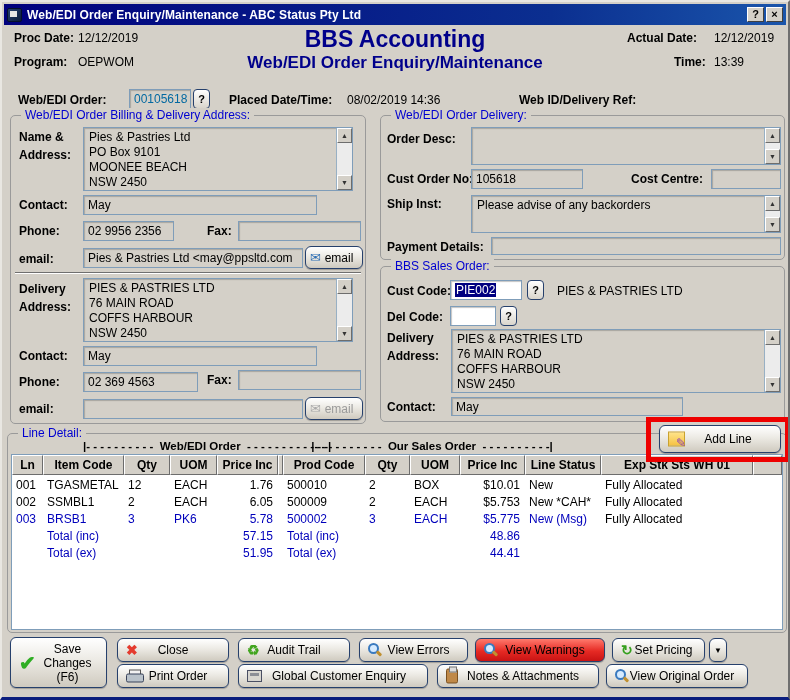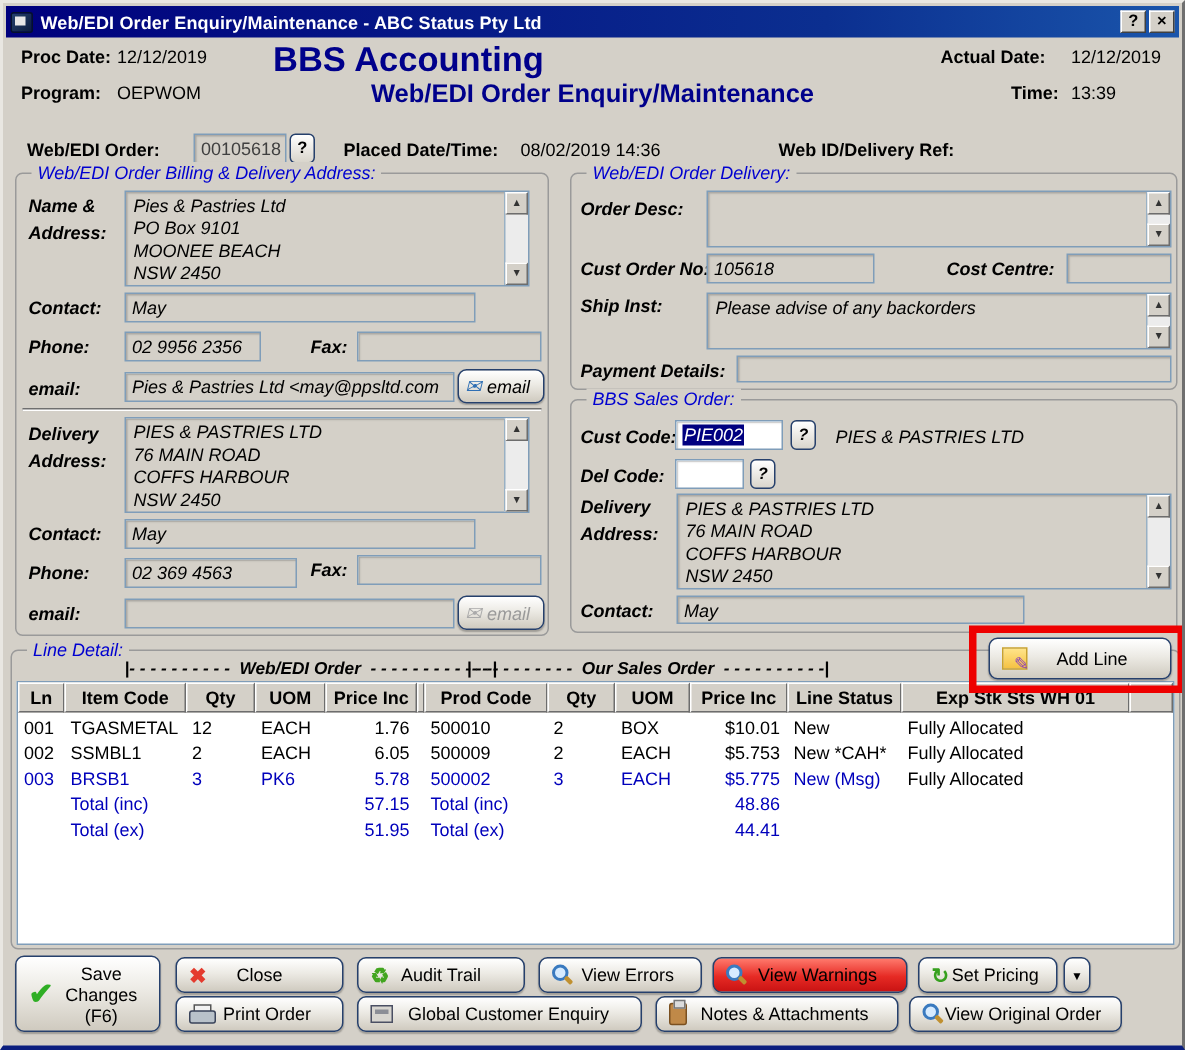--- a/index.html
+++ b/index.html
@@ -19,21 +19,21 @@
   .tb-title { flex:1; font-size:12px; letter-spacing:.1px; white-space:nowrap; overflow:hidden; }
   .tbbtn {
     width:17px; height:15px; margin-left:2px; background:#d4d0c8;
     border:1px solid; border-color:#fff #404040 #404040 #fff;
     display:flex; align-items:center; justify-content:center;
     color:#000; font-weight:bold; font-size:11px; line-height:1;
   }
   .lbl { position:absolute; font-weight:bold; white-space:nowrap; }
   .val { position:absolute; white-space:nowrap; }
   .navy { color:#00008B; }
-  .grp { position:absolute; border:1px solid #9a9a9a; border-radius:5px;font-style:italic; }
+  .grp { position:absolute; border:1px solid #9a9a9a; border-radius:5px; }
   .gtitle { position:absolute; top:-8px; left:10px; background:#d4d0c8; padding:0 4px; color:#0000D0; white-space:nowrap; }
   .inp {
     position:absolute; background:#d4d0c8; border:1px solid #7f9db9;
     display:flex; align-items:center; padding:0 4px; overflow:hidden; white-space:nowrap;
     box-shadow: inset 1px 1px 1px rgba(90,90,90,.35);
   }
   .inp.white { background:#fff; }
   .tbox { position:absolute; border:1px solid #7f9db9; background:#d4d0c8; display:flex; box-shadow: inset 1px 1px 1px rgba(90,90,90,.35); }
   .tbox .txt { flex:1; padding:2px 5px; line-height:15px; white-space:pre-line; overflow:hidden; }
   .vscroll { width:16px; border-left:1px solid #98b0c4; background:#ececec; display:flex; flex-direction:column; justify-content:space-between; }
@@ -84,29 +84,29 @@
     <span class="appico"></span>
     <span class="tb-title">Web/EDI Order Enquiry/Maintenance - ABC Status Pty Ltd</span>
     <span class="tbbtn">?</span>
     <span class="tbbtn">×</span>
   </div>
 
   <div class="lbl" style="left:12px;top:29px">Proc Date:</div>
   <div class="val" style="left:76px;top:29px">12/12/2019</div>
   <div class="lbl" style="left:12px;top:53px">Program:</div>
   <div class="val" style="left:76px;top:53px">OEPWOM</div>
-  <div class="lbl navy" style="left:180px;right:180px;top:24px;font-size:23px">BBS Accounting</div>
+  <div class="lbl navy" style="left:180px;right:180px;top:24px;text-align:center;font-size:23px">BBS Accounting</div>
   <div class="lbl navy" style="left:150px;right:150px;top:51px;text-align:center;font-size:17px">Web/EDI Order Enquiry/Maintenance</div>
   <div class="lbl" style="left:625px;top:29px">Actual Date:</div>
   <div class="val" style="left:712px;top:29px">12/12/2019</div>
   <div class="lbl" style="left:672px;top:53px">Time:</div>
   <div class="val" style="left:712px;top:53px">13:39</div>
 
   <div class="lbl" style="left:16px;top:91px">Web/EDI Order:</div>
-  <div class="inp" style="left:127px;top:87px;width:62px;height:20px;color:#404040">00105618</div>
+  <div class="inp" style="left:127px;top:87px;width:62px;height:20px;color:#0369a1">00105618</div>
   <div class="qbtn" style="left:191px;top:87px;width:17px;height:20px">?</div>
   <div class="lbl" style="left:227px;top:91px">Placed Date/Time:</div>
   <div class="val" style="left:345px;top:91px">08/02/2019 14:36</div>
   <div class="lbl" style="left:517px;top:91px">Web ID/Delivery Ref:</div>
 
   <div class="grp" style="left:8px;top:113px;width:356px;height:309px">
     <div class="gtitle">Web/EDI Order Billing &amp; Delivery Address:</div>
 
     <div class="lbl" style="left:8px;top:14px">Name &amp;</div>
     <div class="lbl" style="left:8px;top:32px">Address:</div>

